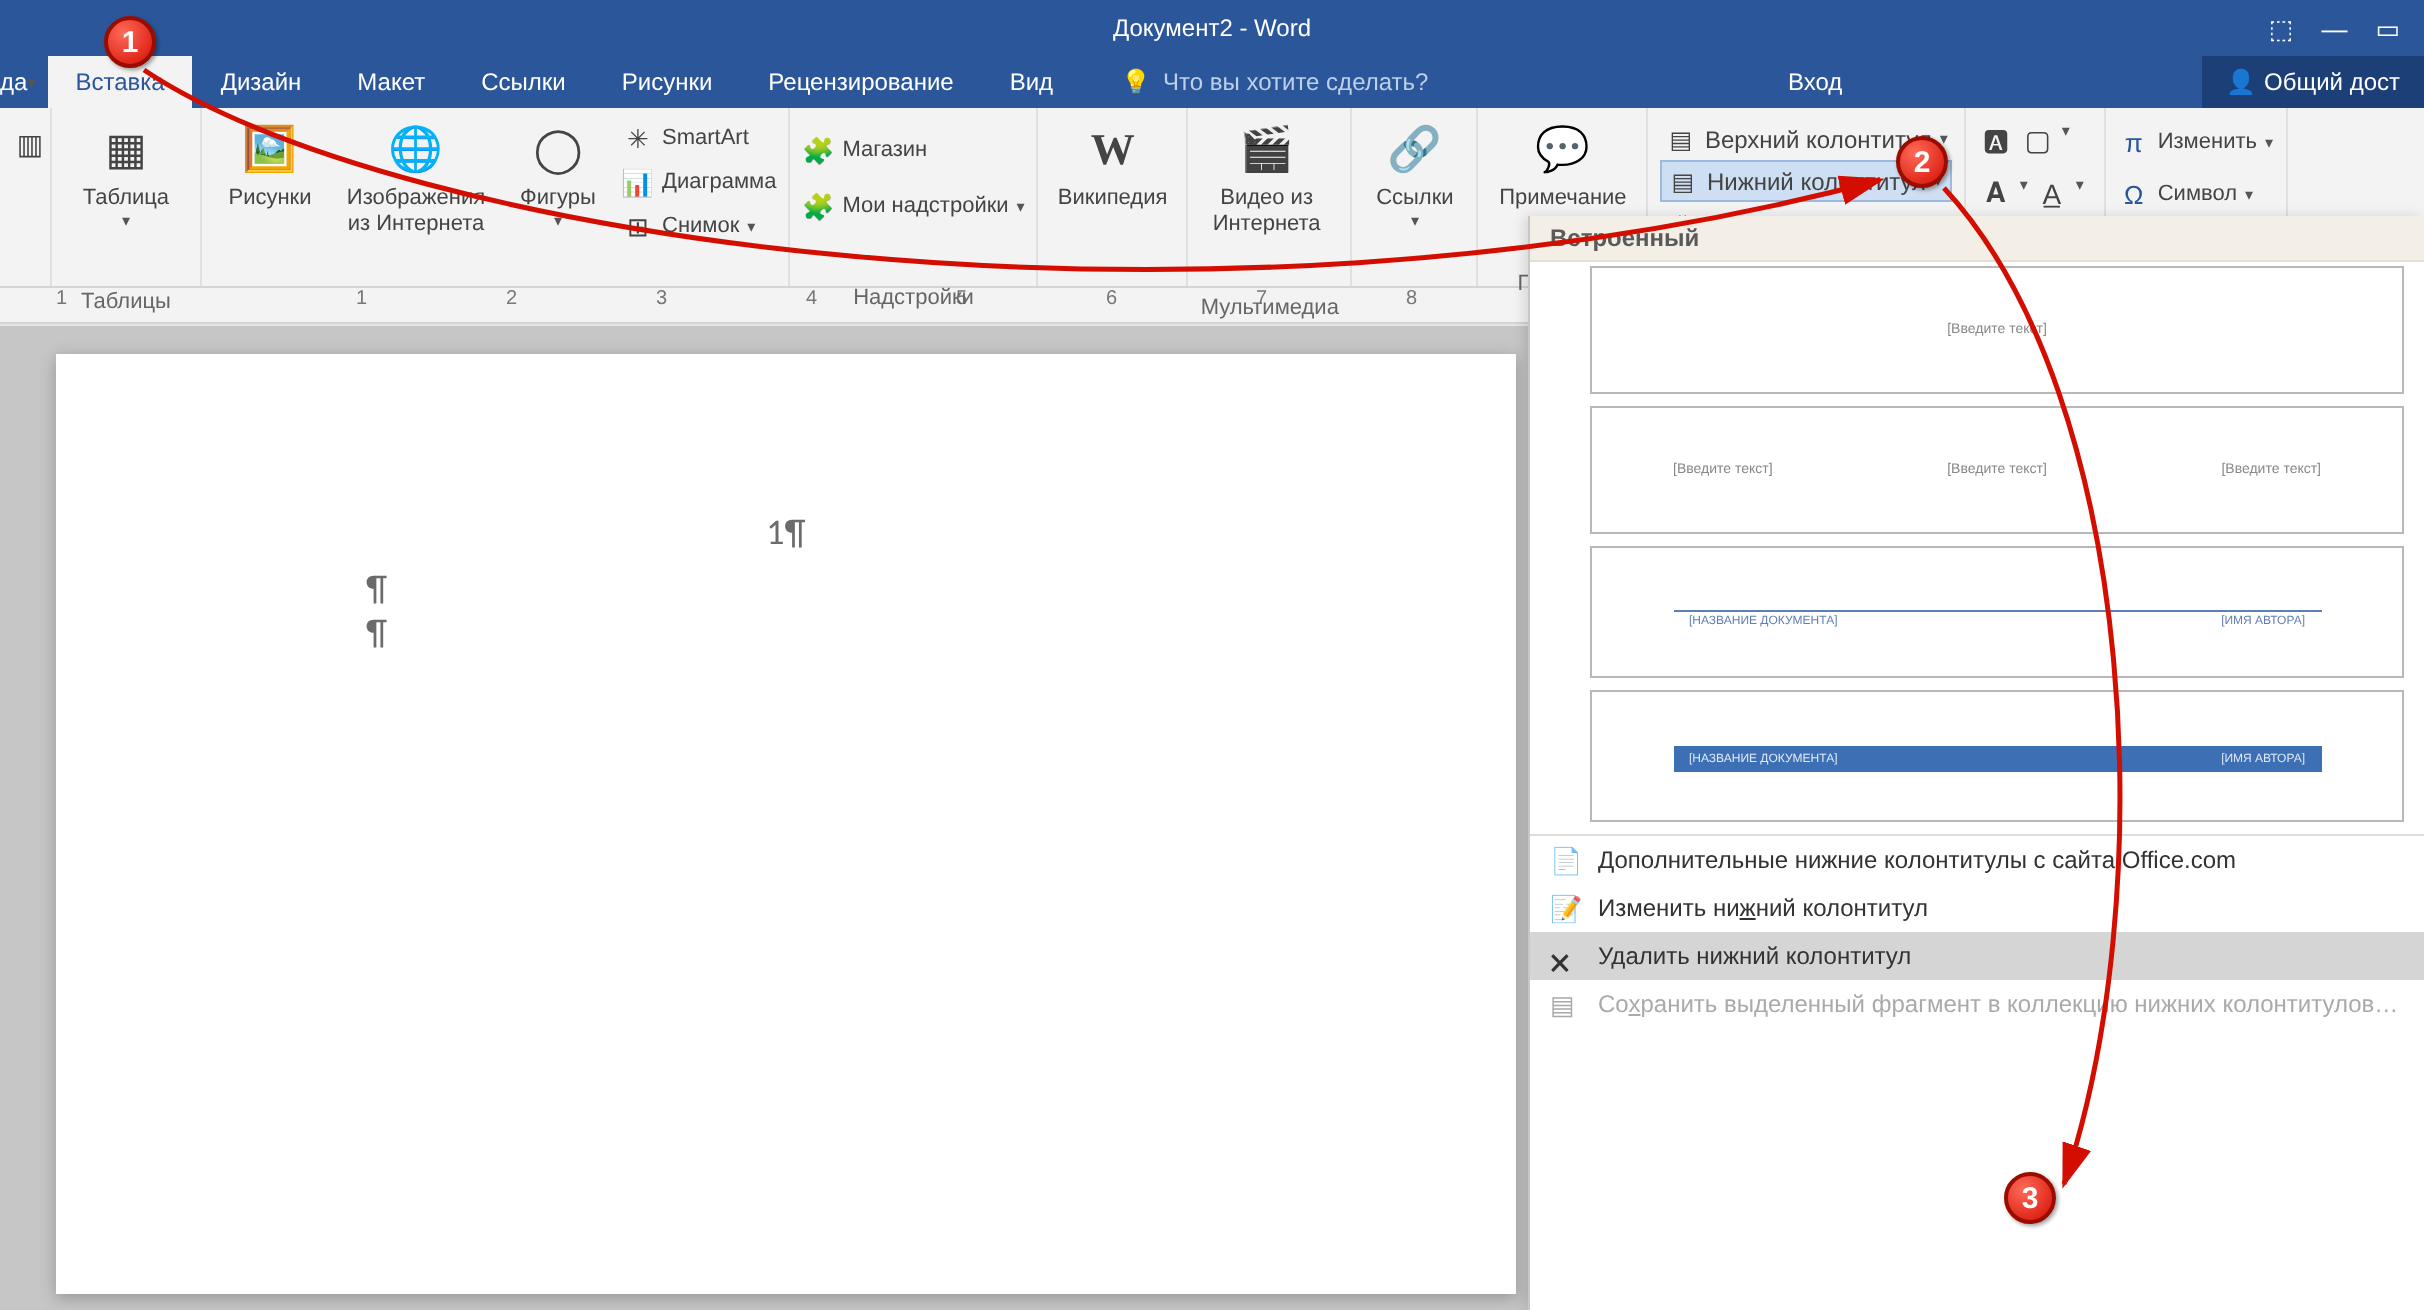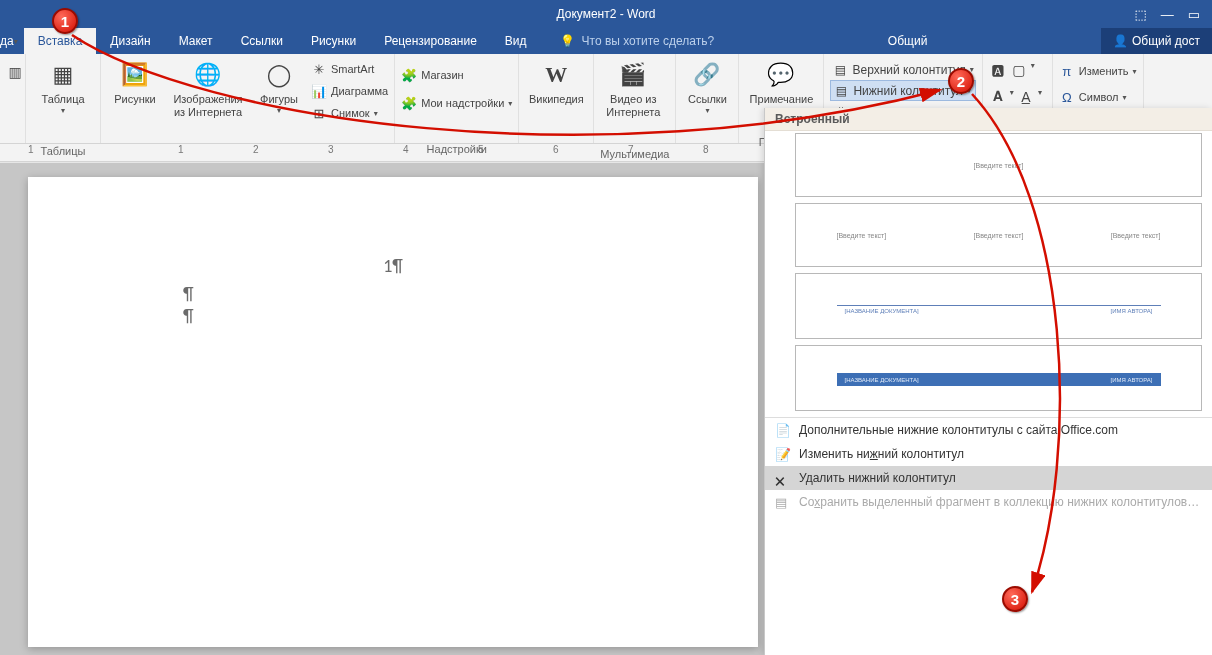--- a/index.html
+++ b/index.html
@@ -75,21 +75,21 @@
   <div class="tab">Дизайн</div>
   <div class="tab">Макет</div>
   <div class="tab">Ссылки</div>
   <div class="tab">Рисунки</div>
   <div class="tab">Рецензирование</div>
   <div class="tab">Вид</div>
   <div class="tell-me">
     <span class="bulb">💡</span>
     <span>Что вы хотите сделать?</span>
   </div>
-  <div class="right-link">Общий</div>
+  <div class="right-link">Вход</div>
   <div class="right-link share-btn">
     <span>👤</span>
     <span>Общий дост</span>
   </div>
 </div>
 
 <div class="ribbon">
   <div class="group" style="width:26px;">
     <div class="col" style="padding-top:6px;">
       <span class="mini-ic">▥</span>

